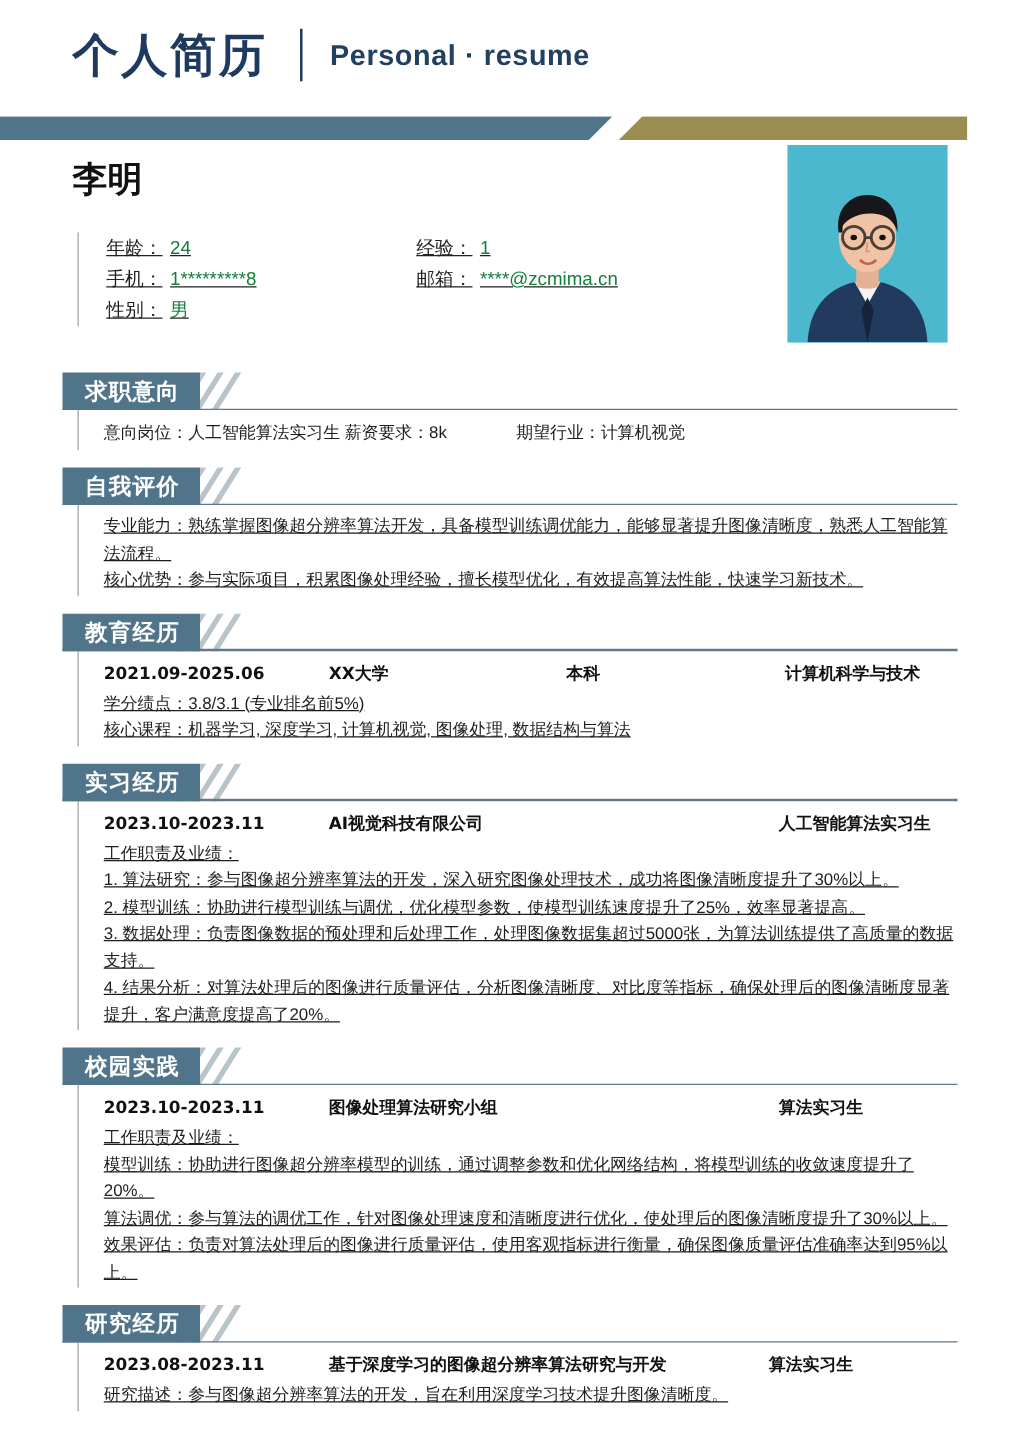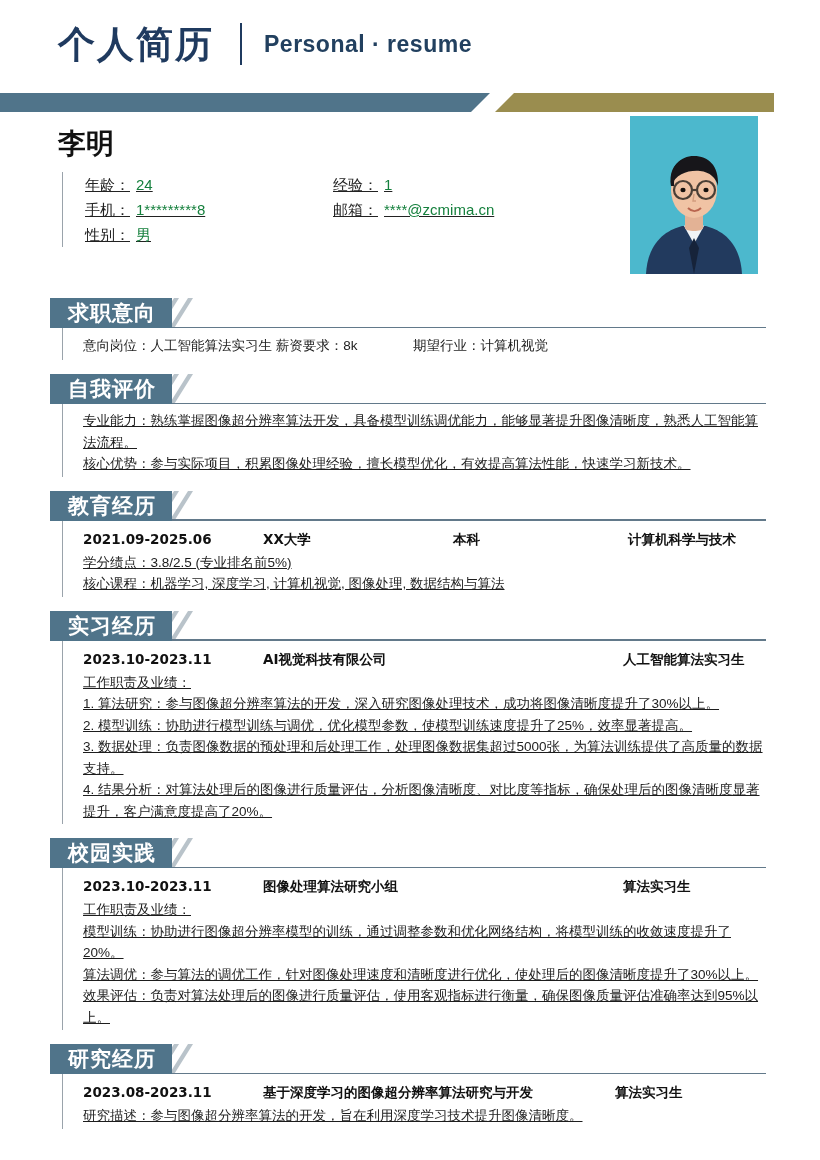--- a/index.html
+++ b/index.html
@@ -80,21 +80,21 @@
   .profile {
     position: relative;
     padding: 18px 0 0 0;
     height: 172px;
     box-sizing: border-box;
   }
   .profile-name {
     font-size: 28px;
     font-weight: bold;
     color: #111111;
-    margin: 0 0 14px 58px;
+    margin: 0 0 28px 58px;
     line-height: 1;
     font-family: "DejaVu Sans", "Liberation Sans", sans-serif;
   }
   .profile-info {
     margin-left: 62px;
     border-left: 1.5px solid #9aa3ab;
     padding-left: 22px;
     width: 520px;
     box-sizing: border-box;
   }
@@ -131,21 +131,21 @@
     margin-left: 50px;
     width: 716px;
   }
   .sec-tab {
     position: absolute;
     left: 0;
     top: 0;
     height: 30px;
     background: #50748a;
     color: #ffffff;
-    font-size: 21px;
+    font-size: 18px;
     font-weight: bold;
     letter-spacing: 1px;
     display: flex;
     align-items: center;
     padding: 0 16px 0 18px;
     box-sizing: border-box;
     font-family: "DejaVu Sans", "Liberation Sans", sans-serif;
     z-index: 2;
   }
   .sec-stripes {
@@ -345,21 +345,21 @@
       </div>
     <div class="sec-rule"></div>
   </div>
   <div class="sec-body">
     <div class="row-cols">
       <span class="edu-c1">2021.09-2025.06</span>
       <span class="edu-c2">XX大学</span>
       <span class="edu-c3">本科</span>
       <span>计算机科学与技术</span>
     </div>
-    <p class="para">学分绩点：3.8/2.5 (专业排名前5%)</p>
+    <p class="para">学分绩点：3.8/3.1 (专业排名前5%)</p>
     <p class="para">核心课程：机器学习, 深度学习, 计算机视觉, 图像处理, 数据结构与算法</p>
   </div>
 </div>
 
 <div class="section">
   <div class="sec-head">
     <div class="sec-tab">实习经历</div>
     <div class="sec-stripes" style="left:92px">
         <i></i>
         <i></i>

